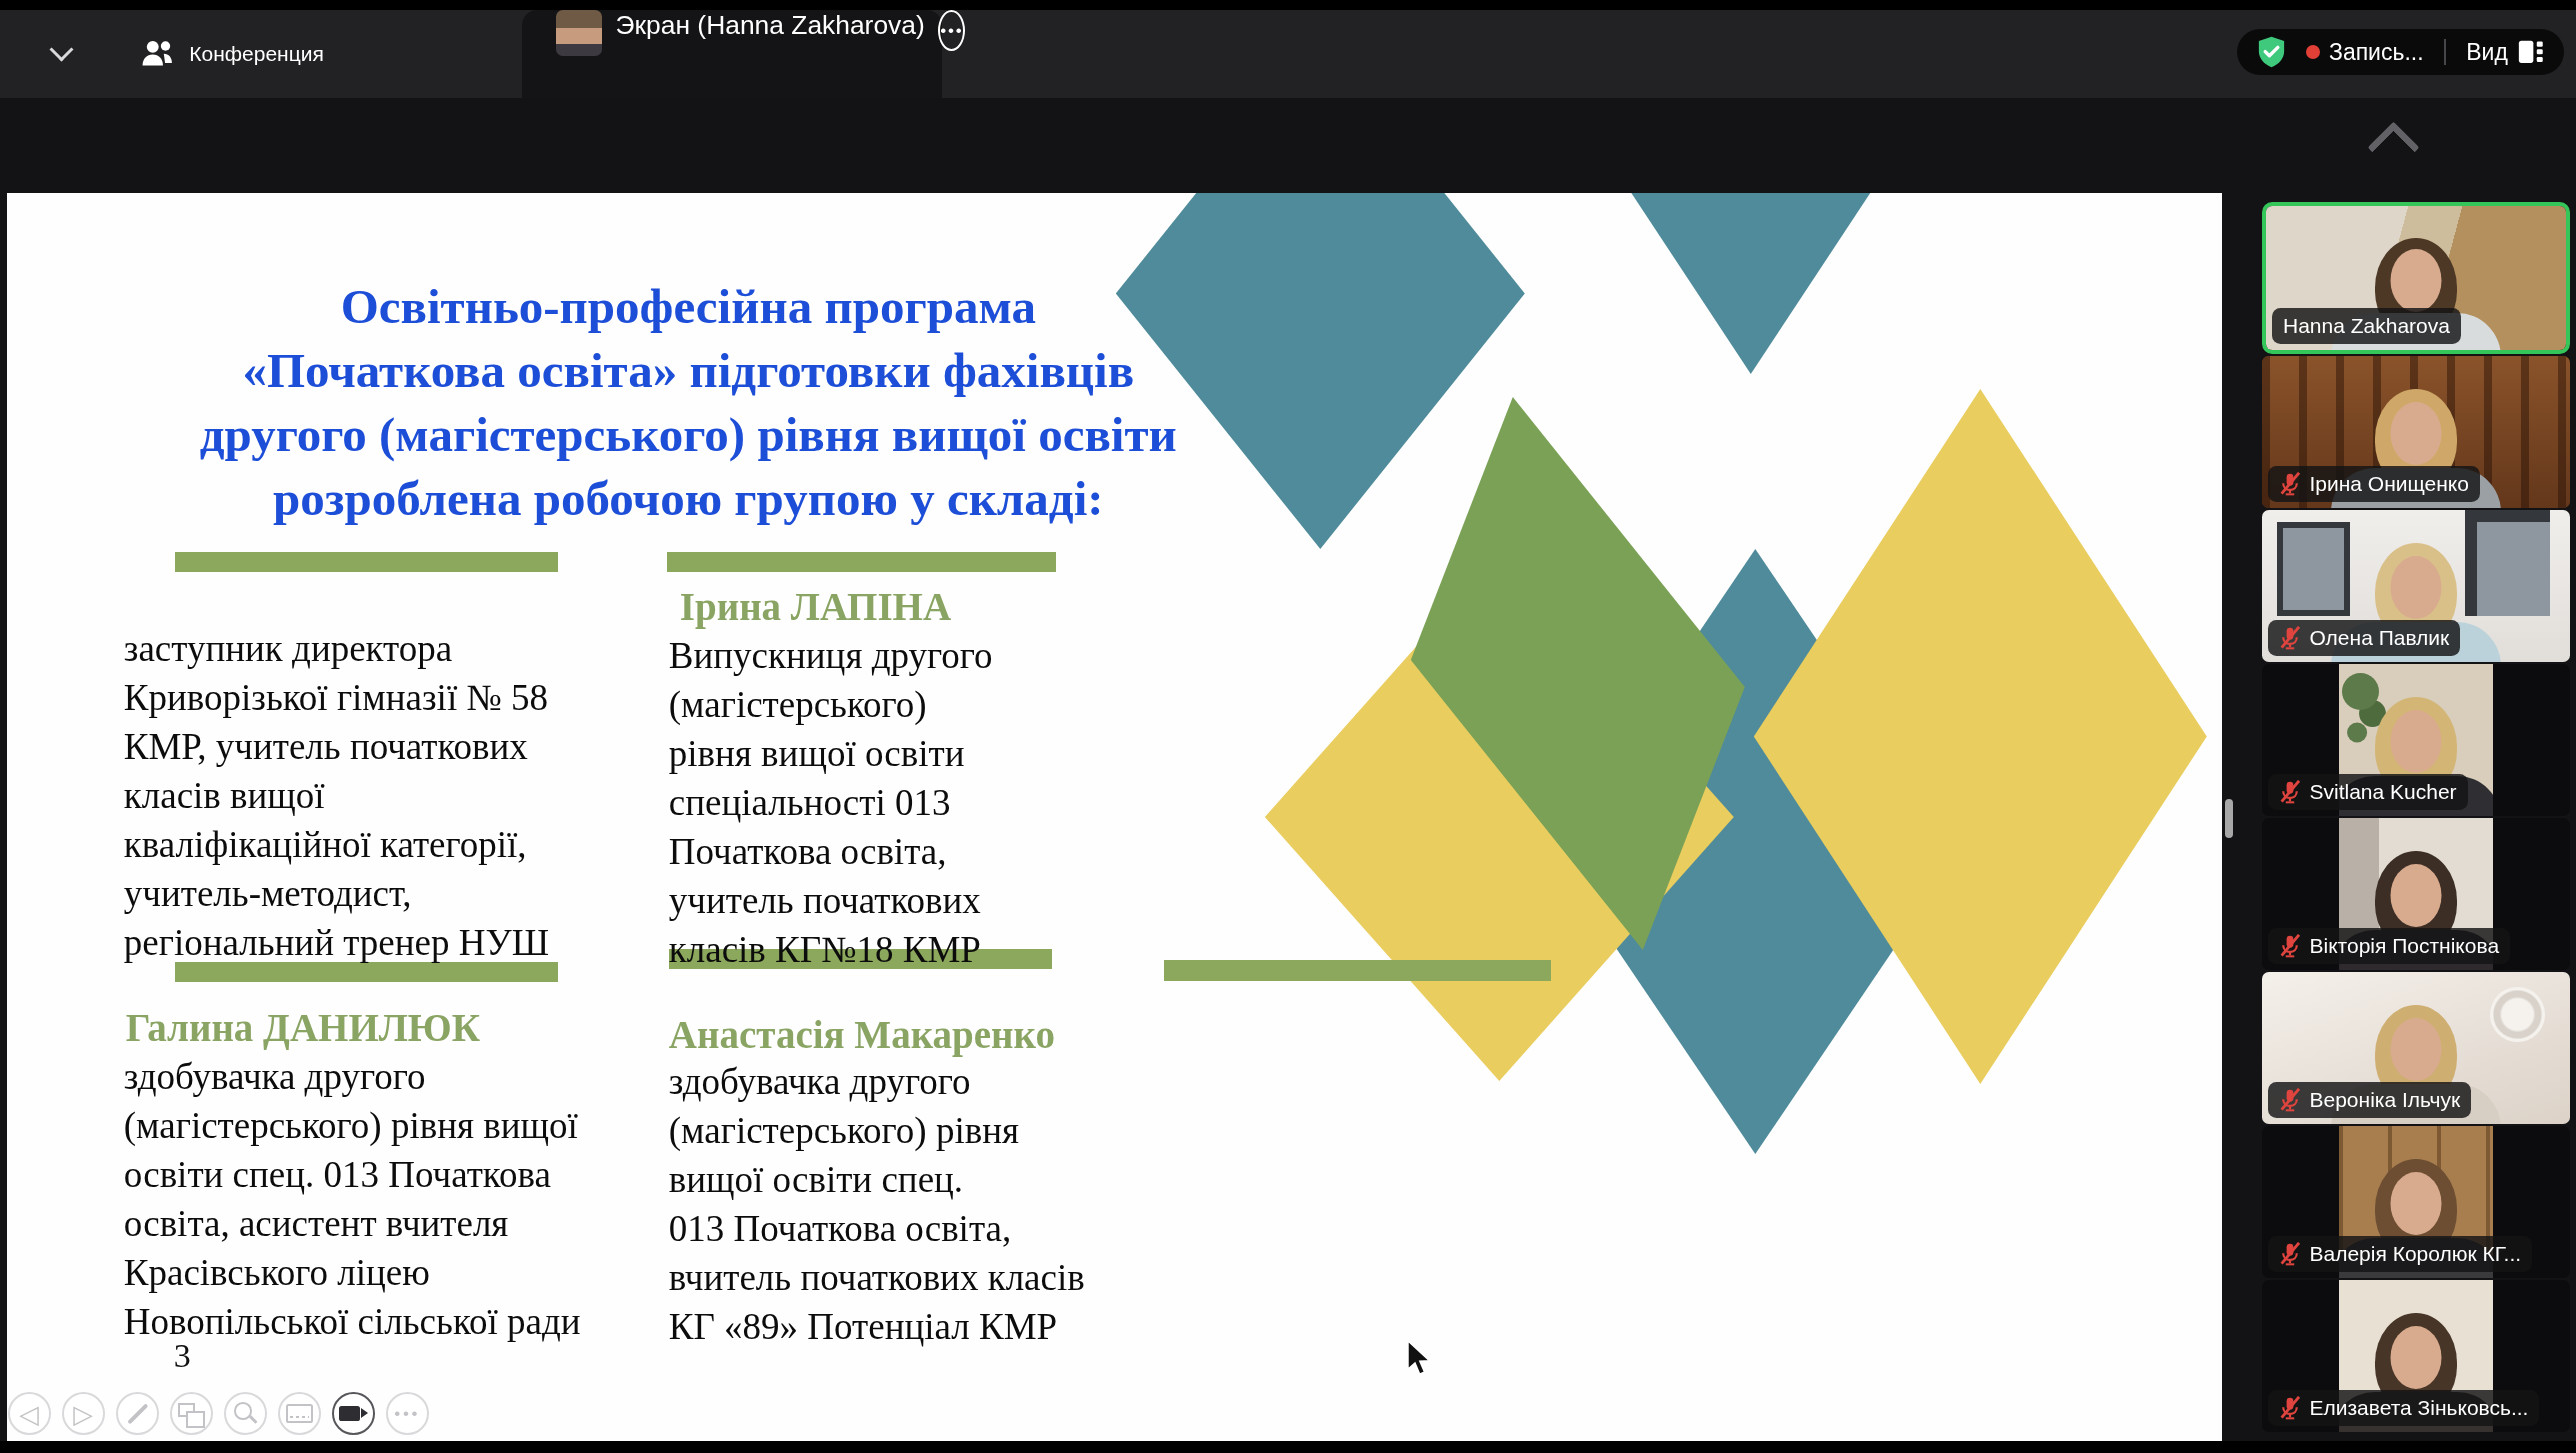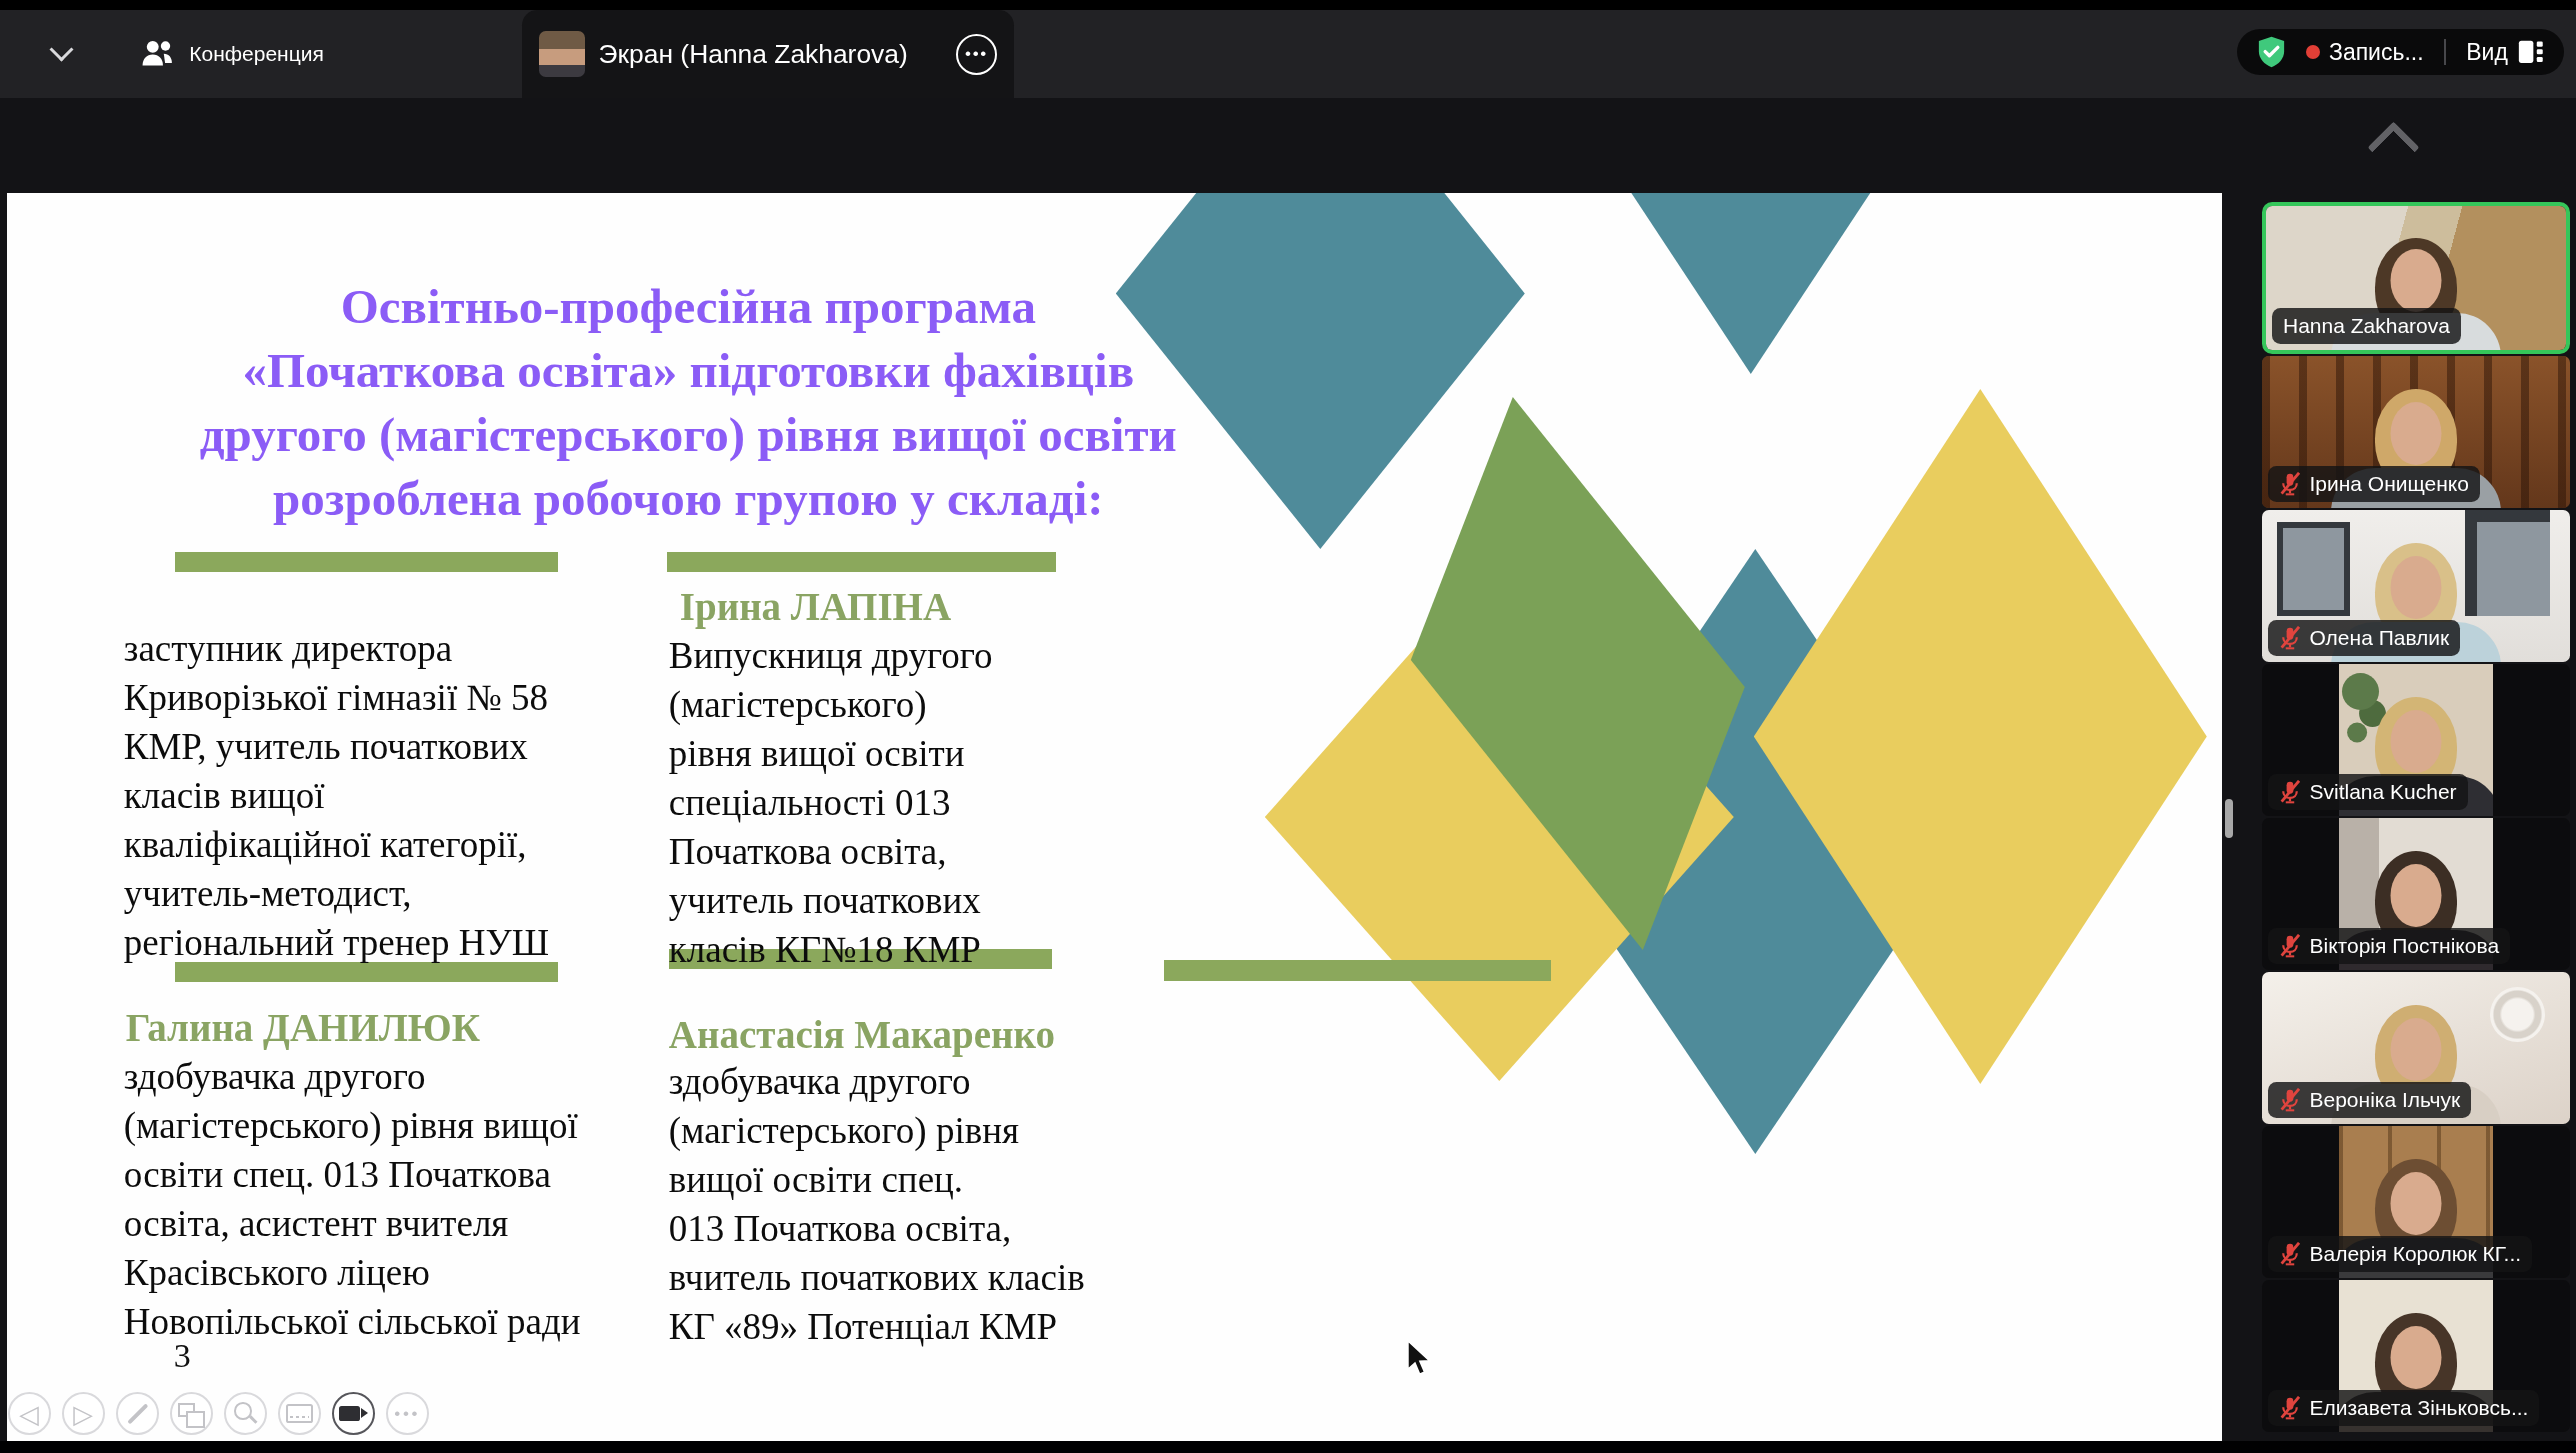--- a/index.html
+++ b/index.html
@@ -7,43 +7,43 @@
   .screen{position:relative;width:2576px;height:1453px;background:#131316;overflow:hidden;
           font-family:"Liberation Sans","DejaVu Sans",sans-serif}
 
   
   .topbar{position:absolute;left:0;top:0;width:2576px;height:98px;background:#222225}
   .topstrip{position:absolute;left:0;top:0;width:2576px;height:10.2px;background:#000}
   .chev-down{position:absolute;left:53px;top:41px;width:17px;height:17px;
              border-right:3.4px solid #d9d9dc;border-bottom:3.4px solid #d9d9dc;transform:rotate(45deg)}
   .tab-conf{position:absolute;left:118px;top:10.2px;height:88px;display:flex;align-items:center;gap:15.3px;padding:0 22px;color:#fff}
   .tab-conf .lbl{font-size:21px}
-  .tab-screen{position:absolute;left:522px;top:10.2px;width:492px;height:88px;background:#141416;
-              border-radius:15.3px 15.3px 0 0;display:flex;align-items:center;gap:13.6px;padding:0 17px;color:#fff}
+  .tab-screen{position:absolute;left:522px;top:10.2px;width:420px;height:88px;background:#141416;
+              border-radius:15.3px 15.3px 0 0;display:flex;gap:13.6px;padding:0 34px;color:#fff}
   .tab-avatar{width:46px;height:46px;border-radius:6.8px;flex:0 0 auto;
               background:linear-gradient(180deg,#6f5a45 0 40%,#c79c7e 40% 75%,#3c3a40 75%)}
   .tab-screen .lbl{font-size:26.4px;white-space:nowrap}
   .tab-more{margin-left:auto;width:41px;height:41px;border:2.6px solid #fff;border-radius:50%;
             display:flex;align-items:center;justify-content:center;color:#fff;font-size:17px;letter-spacing:1.7px}
   .top-right{position:absolute;right:12px;top:29px;height:46px;background:#0a0a0b;border-radius:23px;
              display:flex;align-items:center;gap:20px;padding:0 20.4px;color:#fff}
   .rec-dot{width:14.5px;height:14.5px;border-radius:50%;background:var(--record-red)}
   .top-right .lbl{font-size:23px}
   .tr-div{width:2.6px;height:25.6px;background:#47474b}
 
   
   .slide{position:absolute;left:6.8px;top:193px;width:2215px;height:1248px;background:#fefefe;overflow:hidden}
   .dia{position:absolute}
   .dshape{width:100%;height:100%;clip-path:polygon(50% 0,100% 50%,50% 100%,0 50%)}
   .teal .dshape{background:var(--teal)}
   .yellow .dshape{background:var(--yellow)}
   .band-green{position:absolute;inset:0;background:var(--band-green);
               clip-path:polygon(1506px 204px,1738px 494px,1636px 757px,1404px 467px)}
   .gbar{position:absolute;height:19.6px;background:var(--green-bar)}
-  .slide-title{position:absolute;left:68px;top:82px;width:1227px;text-align:center;color:#8b5cf6;
+  .slide-title{position:absolute;left:68px;top:82px;width:1227px;text-align:center;color:#1d4ed8;
                font:bold 49px/64px "Liberation Serif","DejaVu Serif",serif;white-space:pre-line}
   .mname{position:absolute;color:var(--heading-green);font:bold 39px/44px "Liberation Serif","DejaVu Serif",serif}
   .mrole{position:absolute;color:#0c0c0c;font:37px/49px "Liberation Serif","DejaVu Serif",serif;white-space:pre-line}
   .pageno{position:absolute;left:167px;top:1144px;color:#111;font:34px "Liberation Serif","DejaVu Serif",serif}
 
   
   .doc-toolbar{position:absolute;left:0px;top:1199px;display:flex;gap:11px;padding-left:0.9px}
   .db-btn{width:43px;height:43px;border:2.6px solid #d9d9dc;border-radius:50%;background:#fff;
           display:flex;align-items:center;justify-content:center;color:#bcbcc0;flex:0 0 auto}
   .db-btn.cam{border-color:#56565b}

